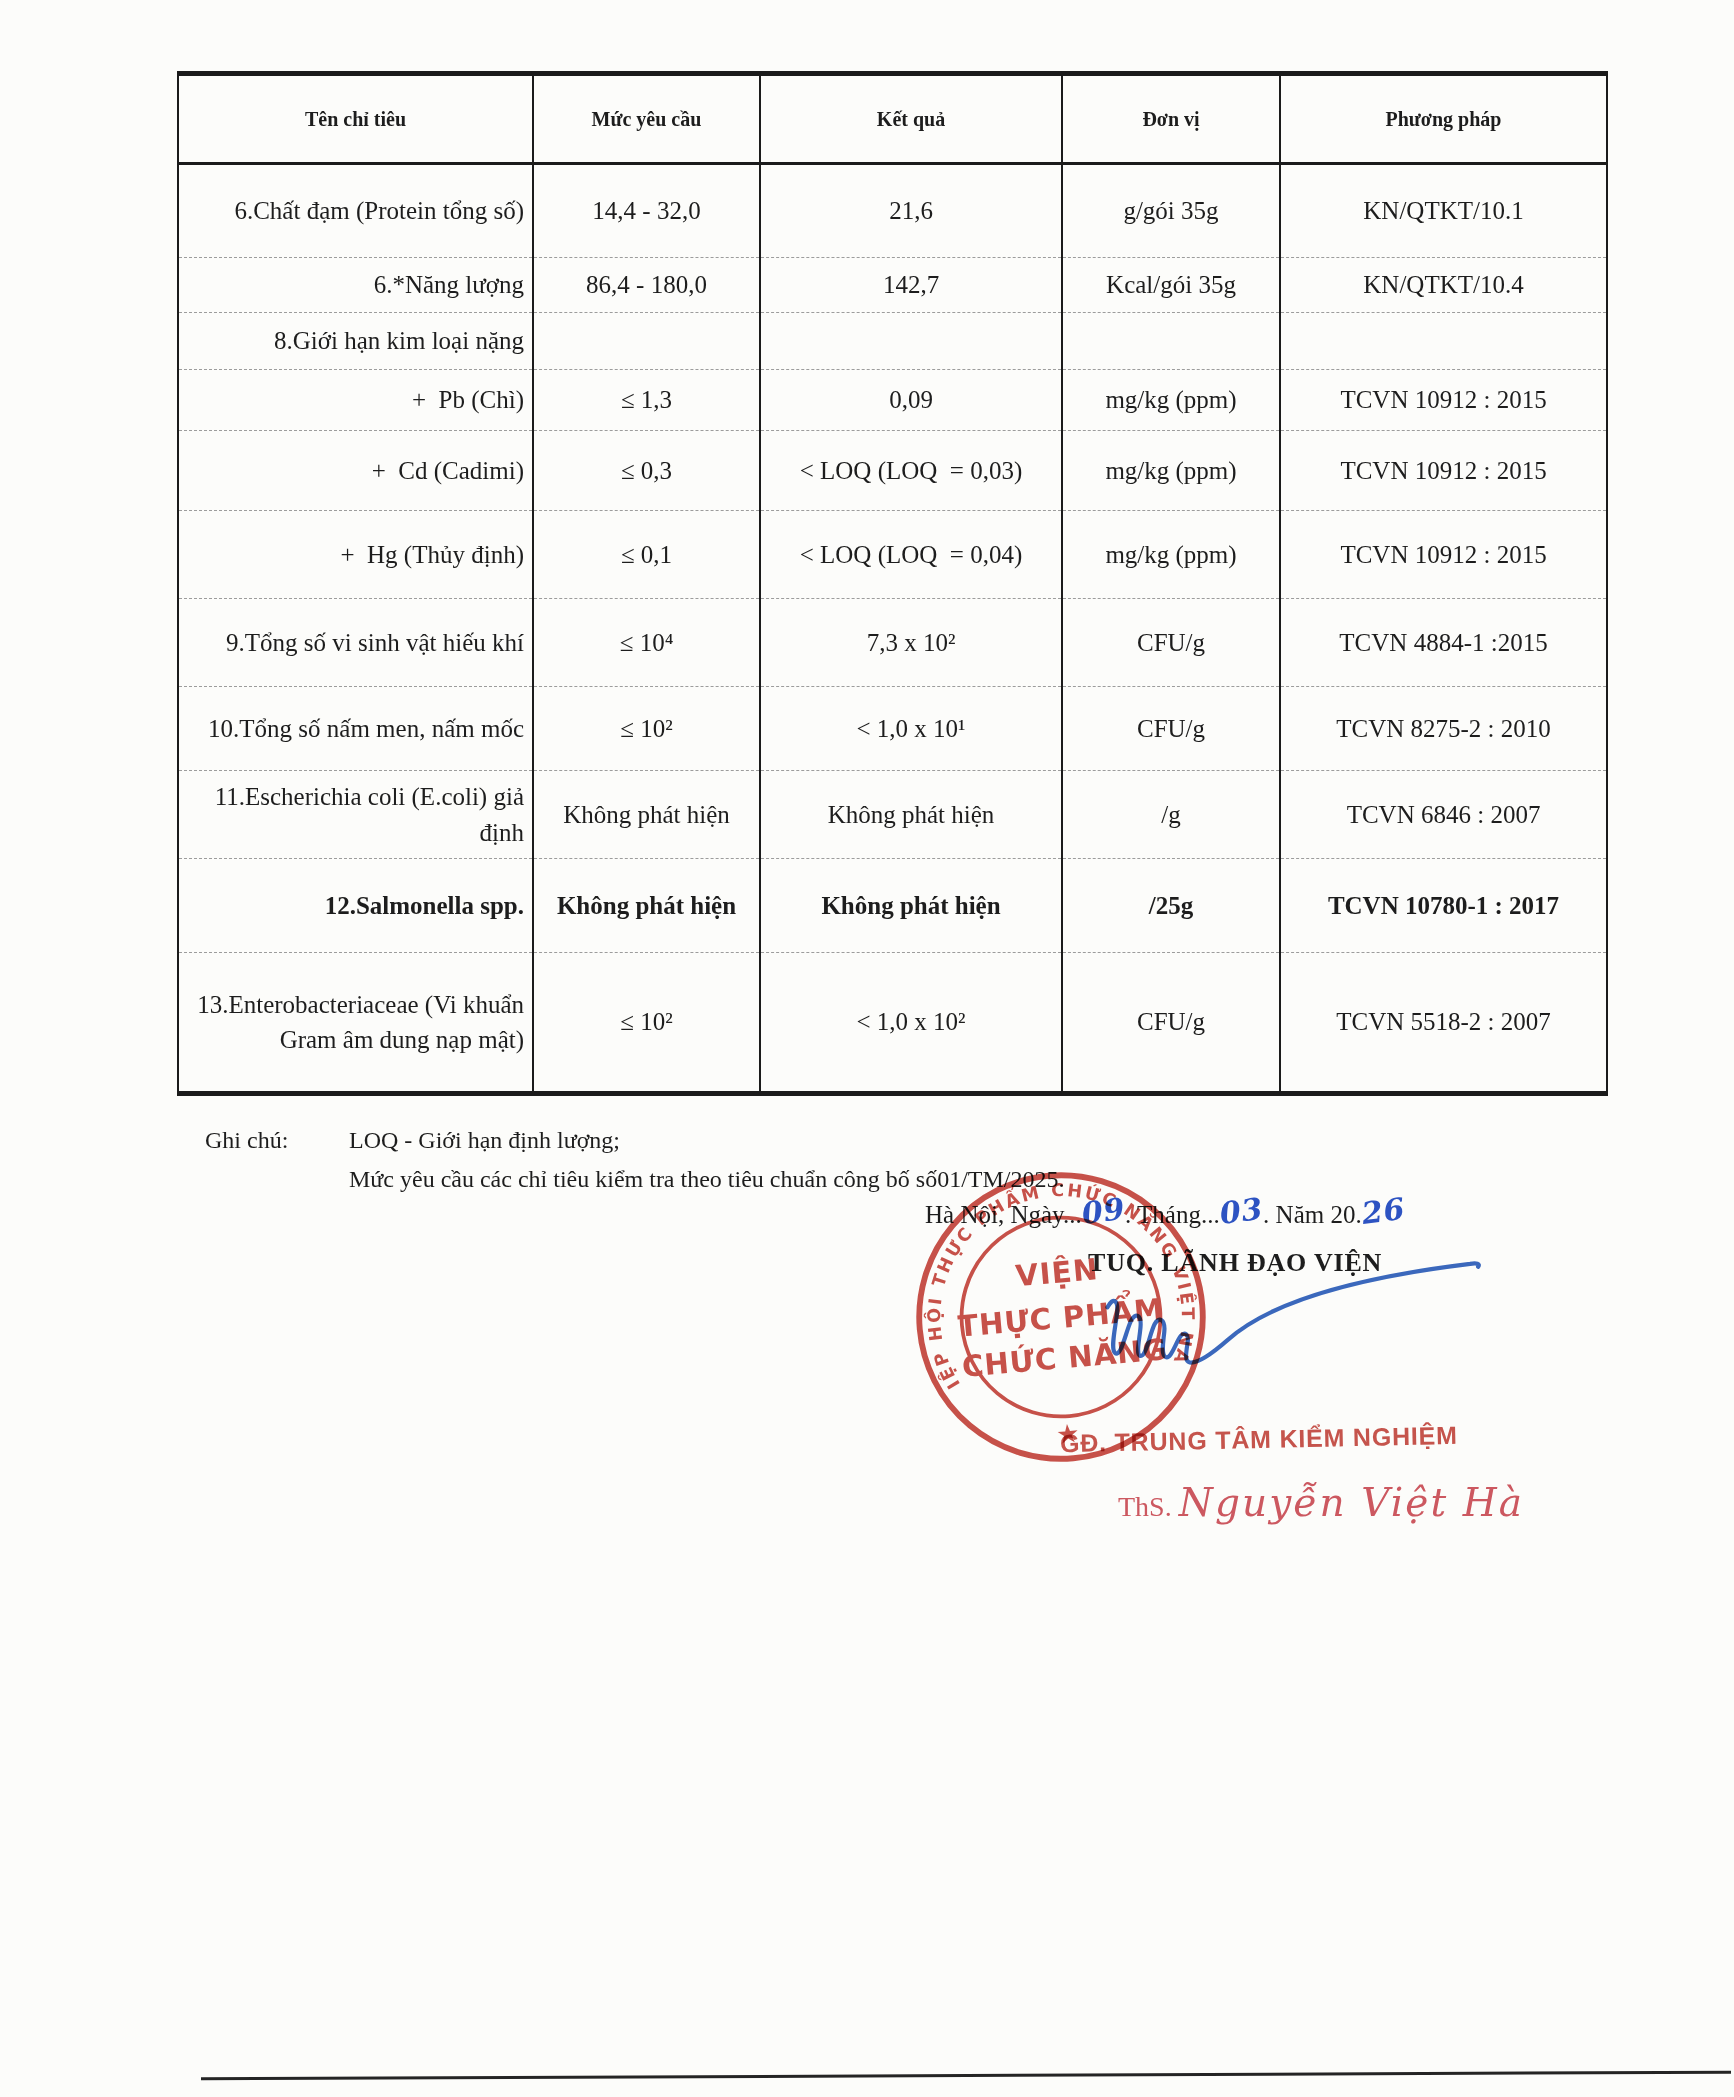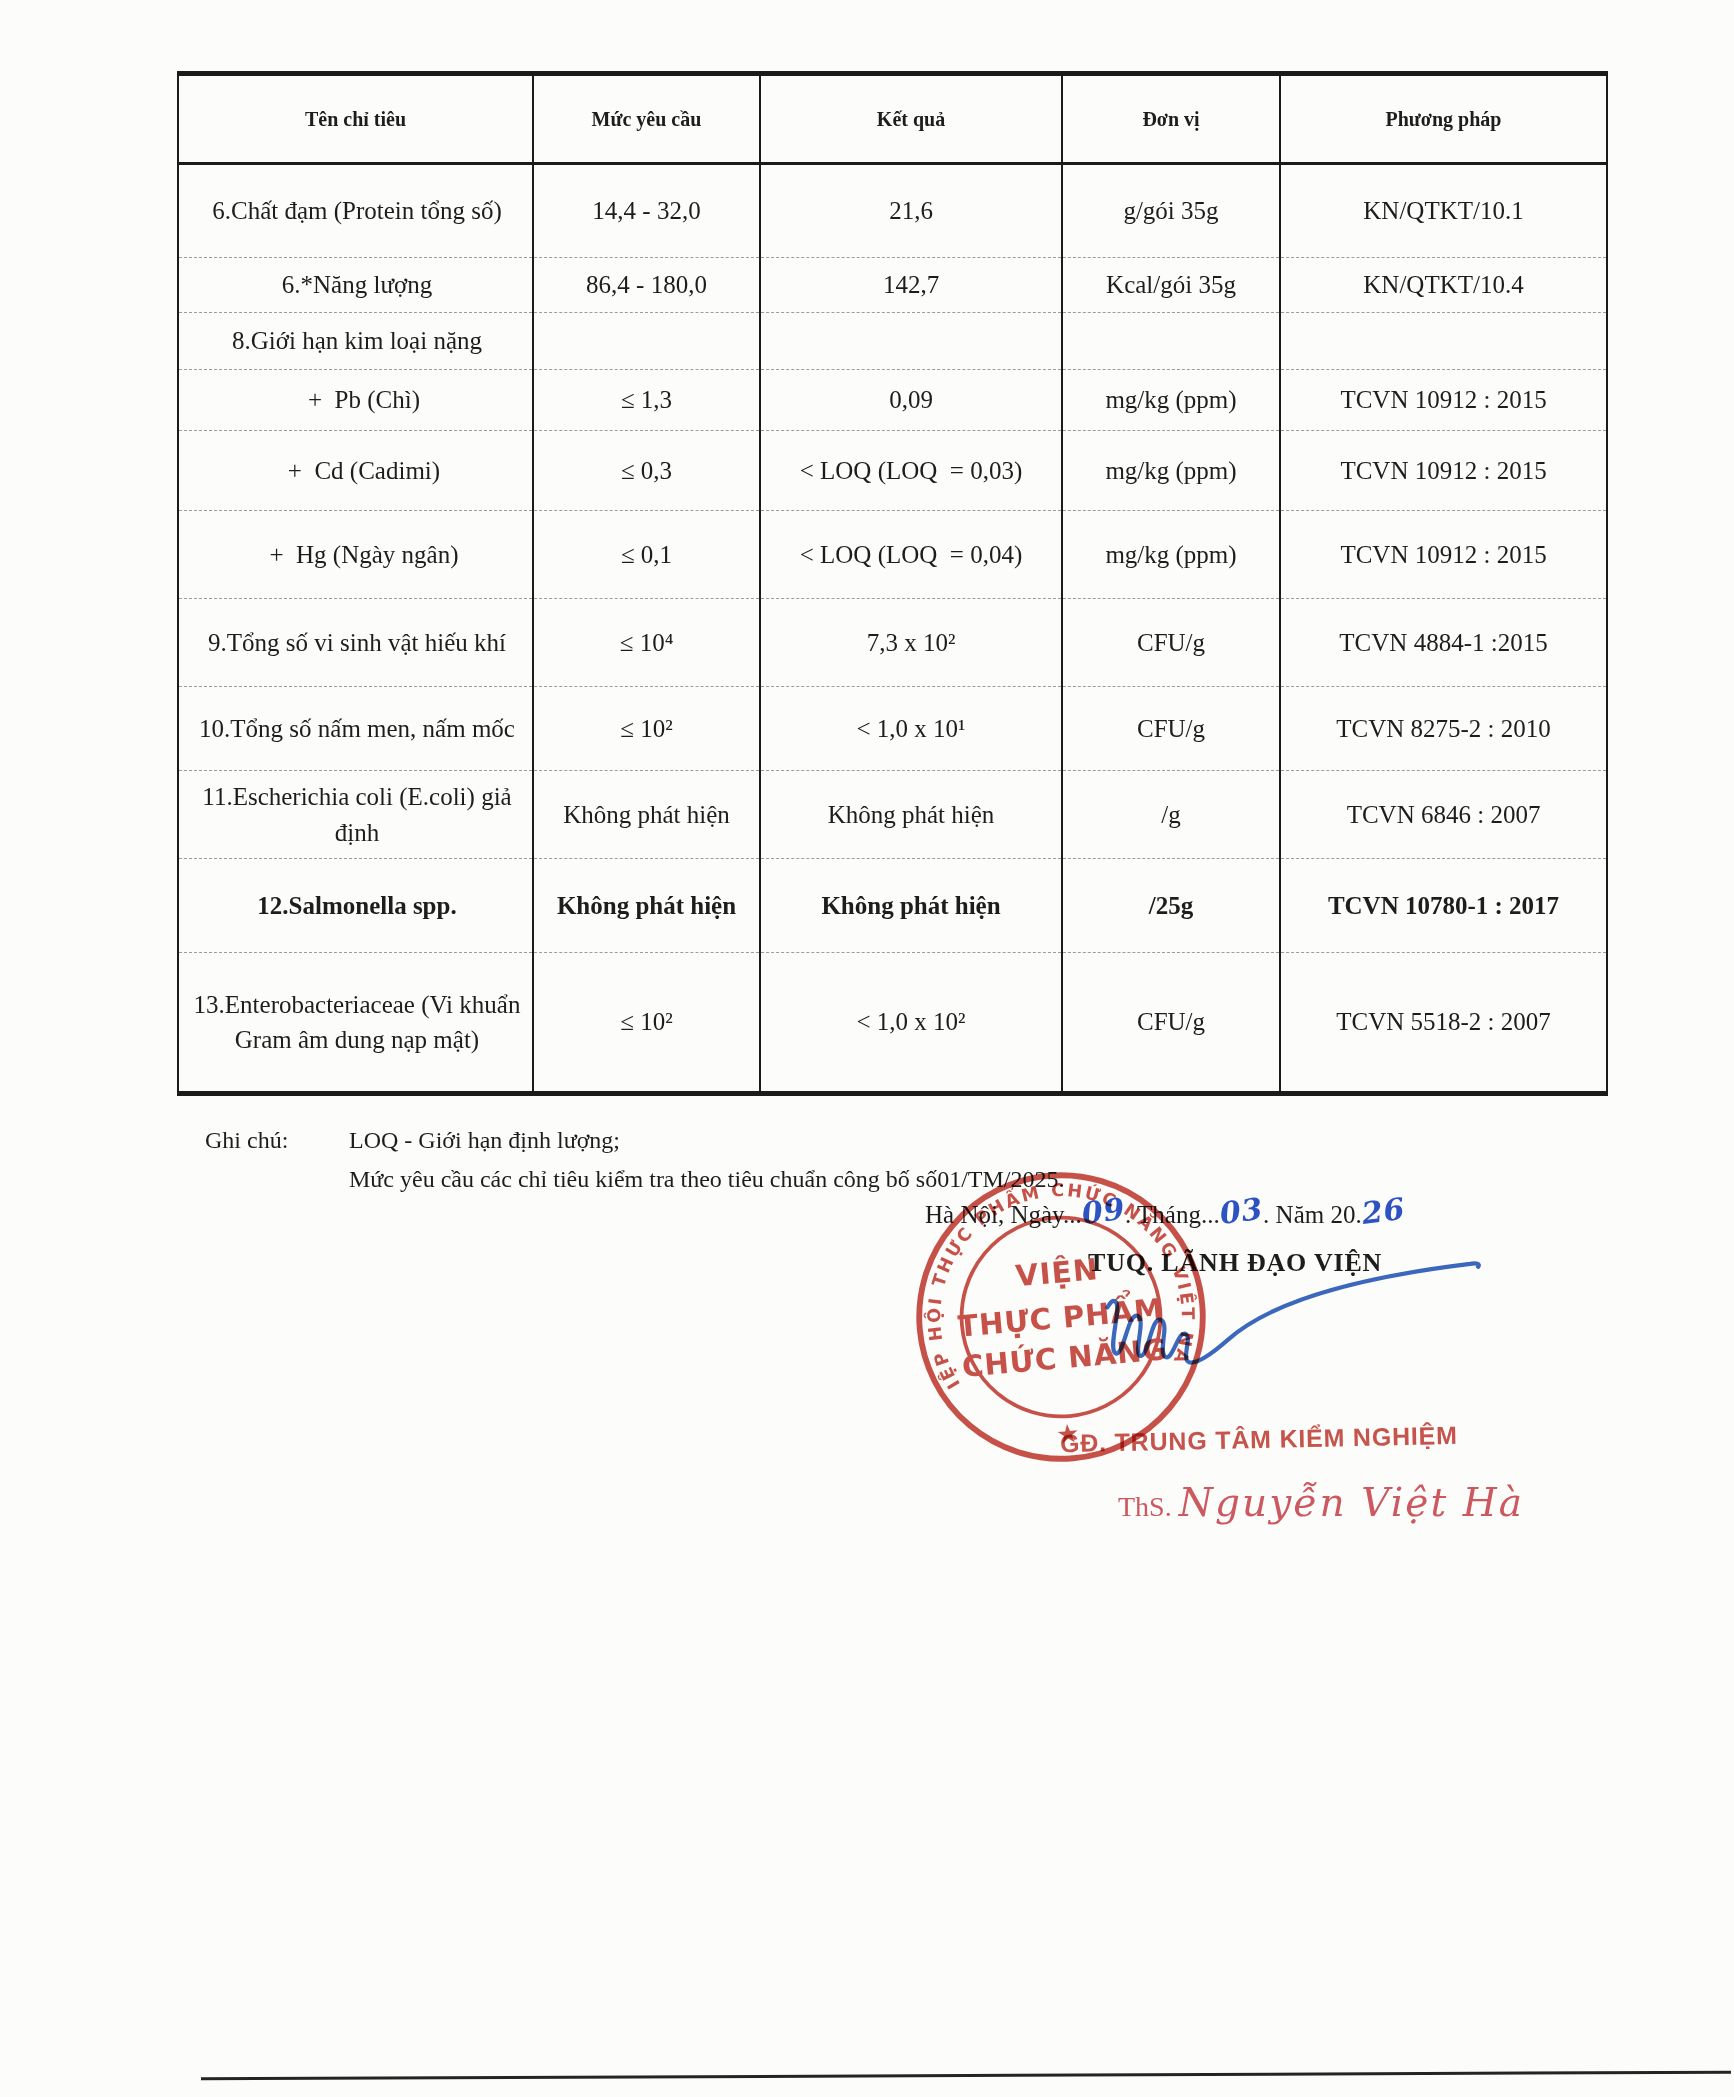--- a/index.html
+++ b/index.html
@@ -29,21 +29,21 @@
     padding:2.5px 5.9px;
     line-height:1.42;
   }
   #results-table th {
     font-size:20px; font-weight:bold;
     border-bottom:3.8px solid #1b1b1b;
   }
   #results-table td { font-size:25px; }
   #results-table tbody td { border-top:1.3px dashed #9c9c9c; border-bottom:none; }
   #results-table tbody tr:first-child td { border-top:3.8px solid #1b1b1b; }
-  #results-table td.name { text-align:center; padding-left:11px; padding-right:8px; }
+  #results-table td.name { text-align:right; padding-left:11px; padding-right:8px; }
   #results-table td.sub  { padding-left:25px; }
 
   thead tr            { height:90px; }
   tbody tr:nth-child(1){ height:94px; }
   tbody tr:nth-child(2){ height:55px; }
   tbody tr:nth-child(3){ height:57px; }
   tbody tr:nth-child(4){ height:61px; }
   tbody tr:nth-child(5){ height:80px; }
   tbody tr:nth-child(6){ height:88px; }
   tbody tr:nth-child(7){ height:88px; }
@@ -176,21 +176,21 @@
           <td>TCVN 10912 : 2015</td>
         </tr>
         <tr>
           <td class="name sub">+  Cd (Cadimi)</td>
           <td>≤ 0,3</td>
           <td>&lt; LOQ (LOQ  = 0,03)</td>
           <td>mg/kg (ppm)</td>
           <td>TCVN 10912 : 2015</td>
         </tr>
         <tr>
-          <td class="name sub">+  Hg (Ngày ngân)</td>
+          <td class="name sub">+  Hg (Thủy định)</td>
           <td>≤ 0,1</td>
           <td>&lt; LOQ (LOQ  = 0,04)</td>
           <td>mg/kg (ppm)</td>
           <td>TCVN 10912 : 2015</td>
         </tr>
         <tr>
           <td class="name">9.Tổng số vi sinh vật hiếu khí</td>
           <td>≤ 10⁴</td>
           <td>7,3 x 10²</td>
           <td>CFU/g</td>

